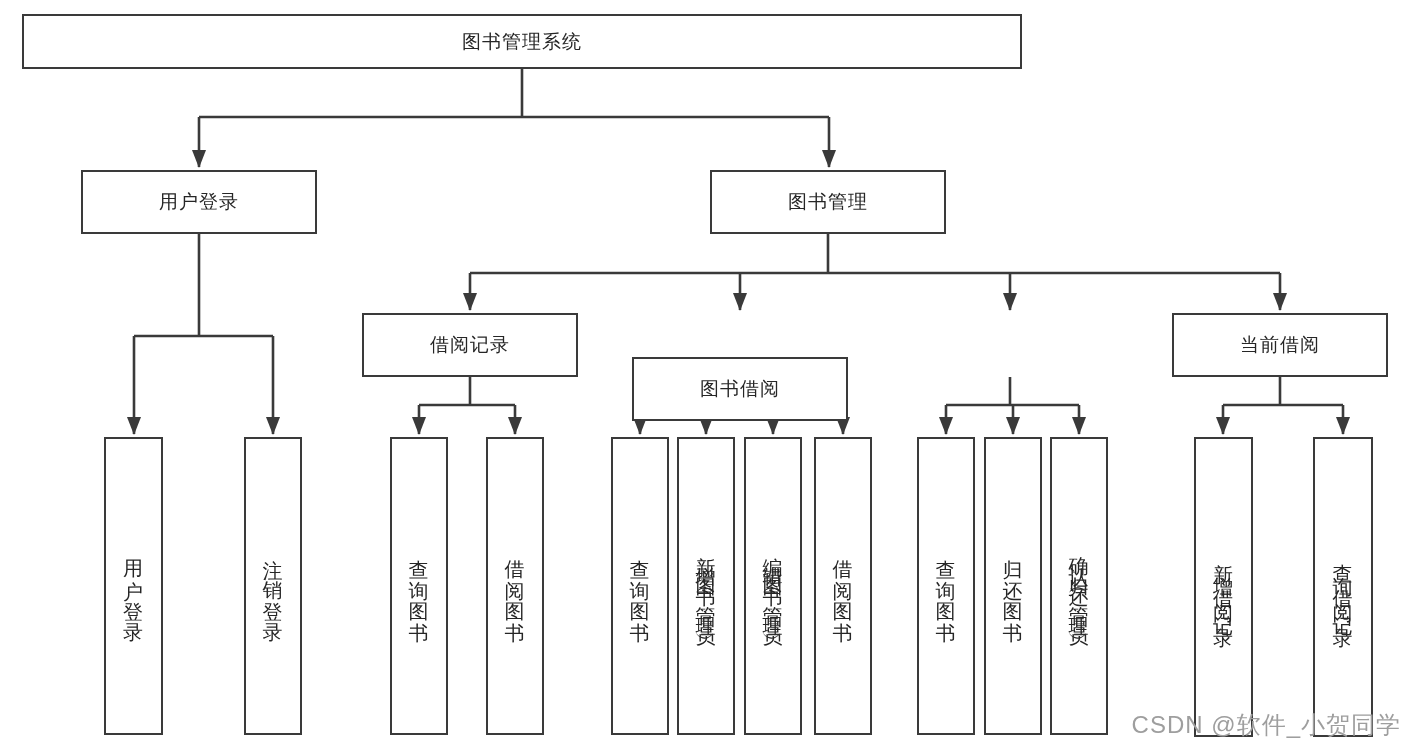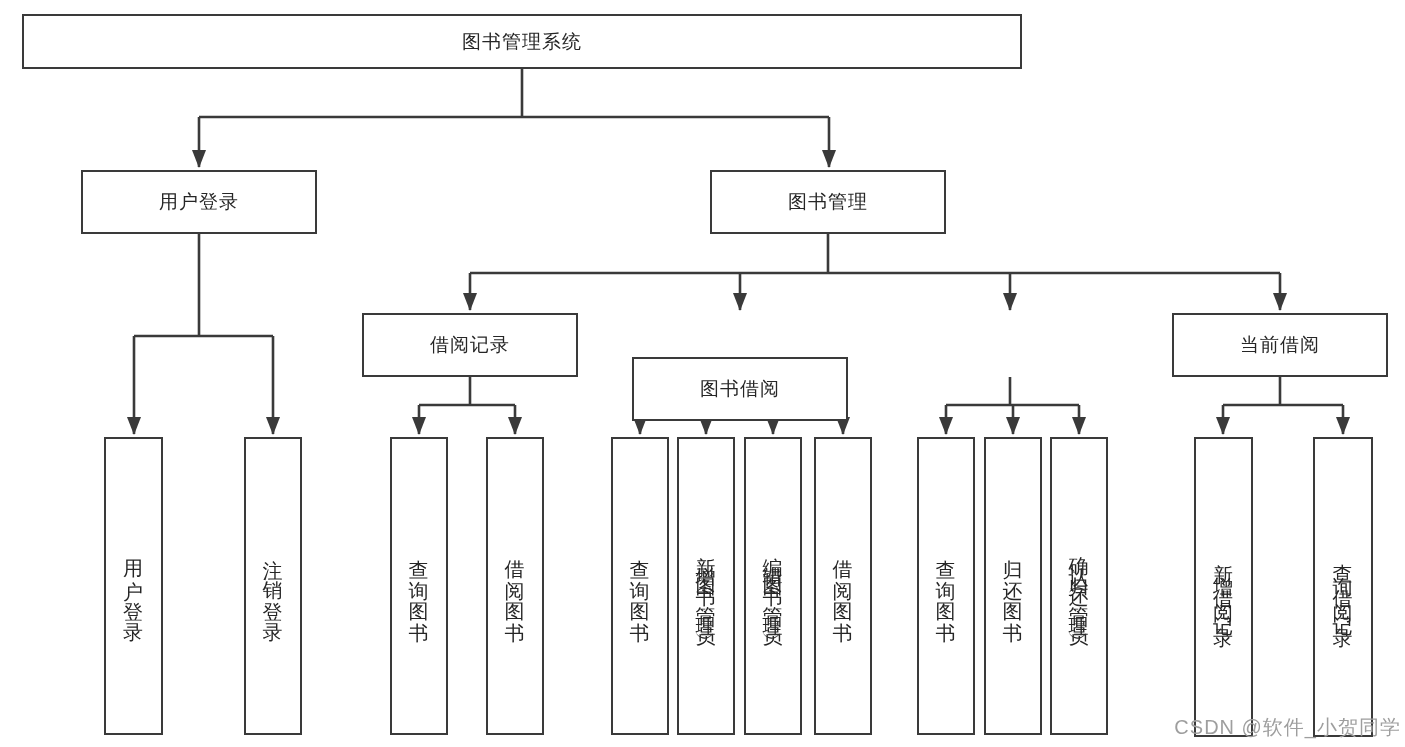--- a/index.html
+++ b/index.html
@@ -54,21 +54,21 @@
     font-size: 20px;
     line-height: 1;
   }
   .v4 .lbl { letter-spacing: 21px; }
   .v6 .lbl { letter-spacing: 13px; }
   .v9 .lbl { letter-spacing: 10px; }
   .watermark {
     position: absolute;
     right: 4px;
     bottom: 6px;
-    font-size: 20px;
+    font-size: 24px;
     color: var(--watermark);
     letter-spacing: 1px;
     white-space: nowrap;
   }
 </style>
 </head>
 <body>
 
 <div class="canvas">
 

